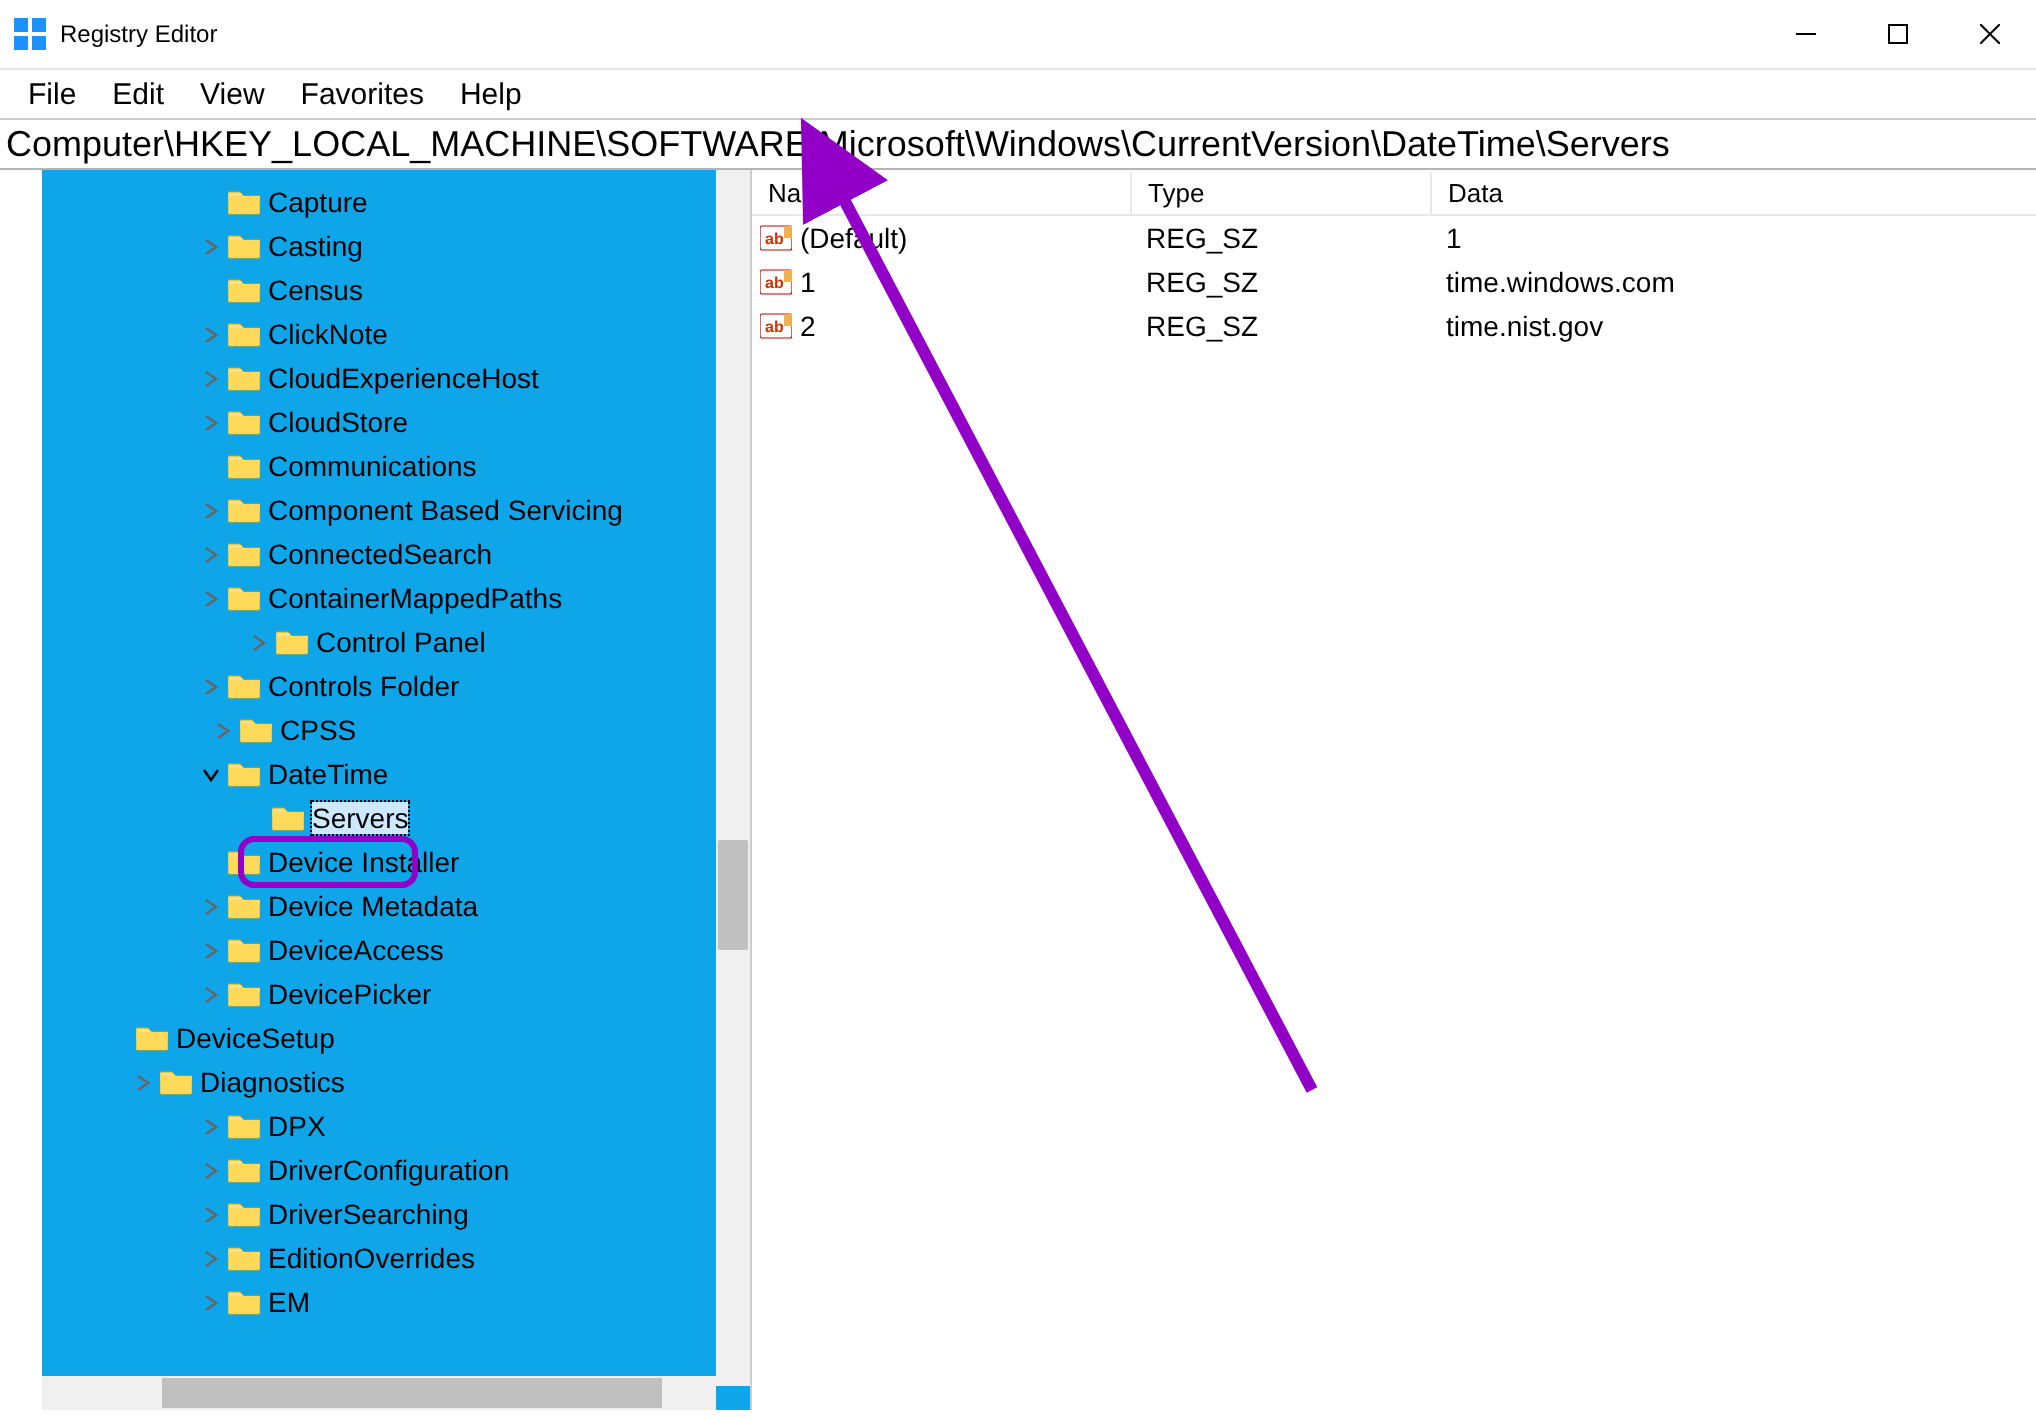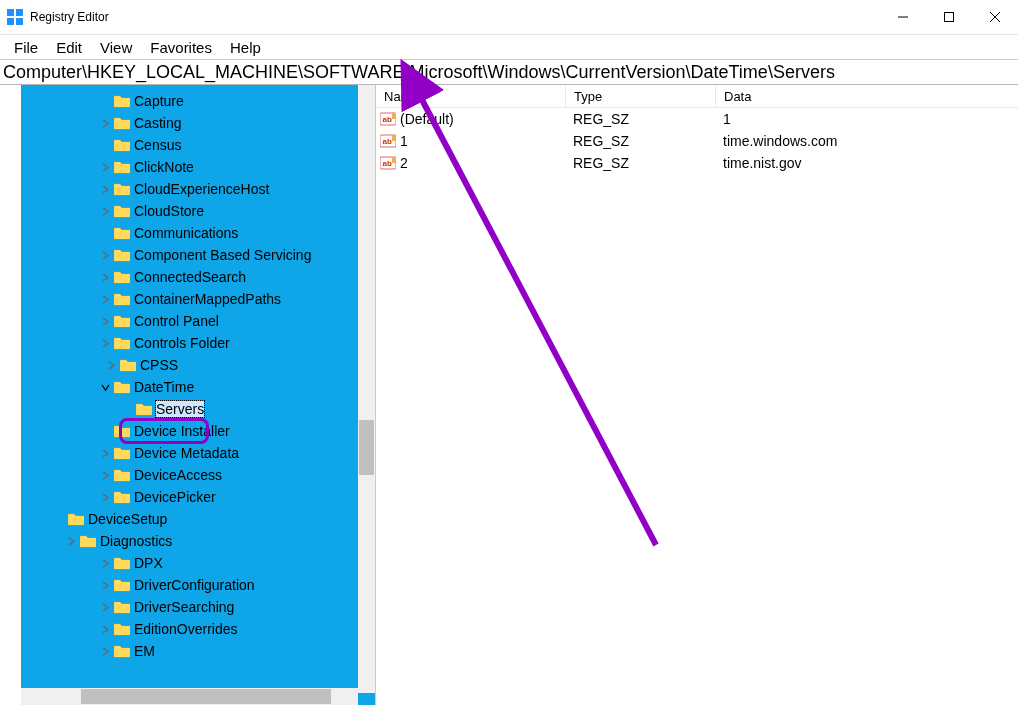--- a/index.html
+++ b/index.html
@@ -200,21 +200,21 @@
             <svg viewBox="0 0 9 9">
               <path d="M2 1 L7 4.5 L2 8" fill="none" stroke="#666" stroke-width="1.3"></path>
             </svg>
           </span>
           <span class="folder-icon"><svg viewBox="0 0 16 14">
               <path d="M0 2 L0 13 L16 13 L16 4 L8 4 L6 2 Z" fill="#ffe08a" stroke="#d4a800" stroke-width="0.5"></path>
               <path d="M0 4 L16 4 L15 13 L1 13 Z" fill="#ffd95a"></path>
             </svg></span>
           <span class="label">ContainerMappedPaths</span>
         </div>
-        <div class="tree-row" style="padding-left: 78px;">
+        <div class="tree-row" style="padding-left: 102px;">
           <span class="expander">
             <svg viewBox="0 0 9 9">
               <path d="M2 1 L7 4.5 L2 8" fill="none" stroke="#666" stroke-width="1.3"></path>
             </svg>
           </span>
           <span class="folder-icon"><svg viewBox="0 0 16 14">
               <path d="M0 2 L0 13 L16 13 L16 4 L8 4 L6 2 Z" fill="#ffe08a" stroke="#d4a800" stroke-width="0.5"></path>
               <path d="M0 4 L16 4 L15 13 L1 13 Z" fill="#ffd95a"></path>
             </svg></span>
           <span class="label">Control Panel</span>

